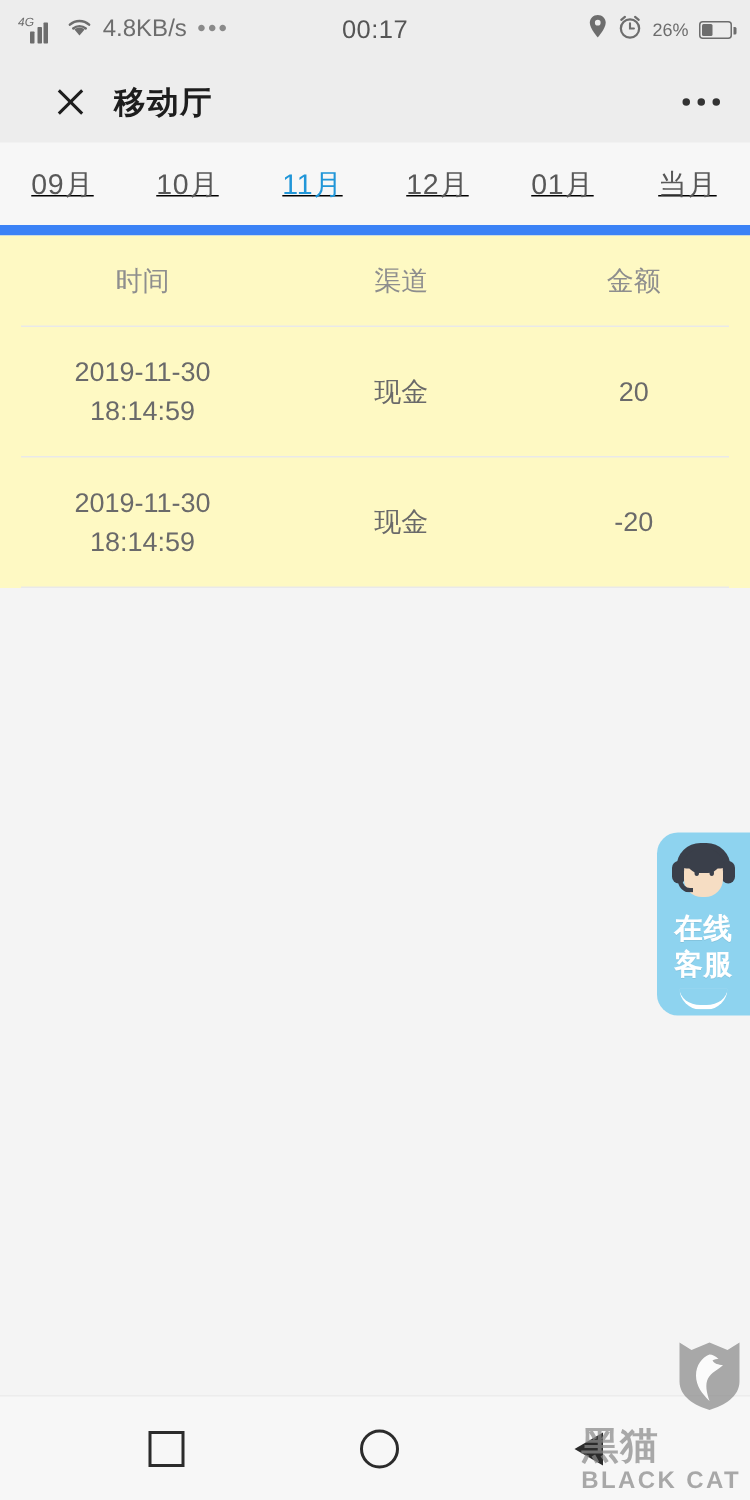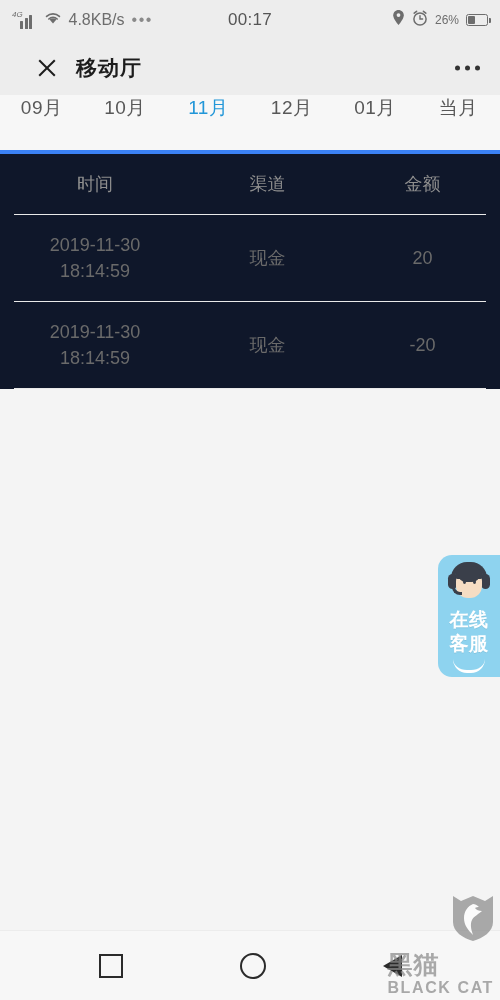--- a/index.html
+++ b/index.html
@@ -158,35 +158,36 @@
     border-radius: 50%;
     background: #333;
     display:block;
   }
 
   
   .tabs {
     height: 55px;
     background: #f7f7f7;
     display: flex;
-    align-items: flex-start;
-    border-bottom: 4px solid #3b82f6;
+    align-items: center;
+    border-bottom: 7px solid #3b82f6;
+    text-decoration: underline;
   }
   .tab {
     flex: 1;
     text-align: center;
     font-size: 19px;
     color: #585858;
     letter-spacing: .5px;
   }
   .tab.active { color: #2196d8; }
 
   
   .card {
-    background: #0f172a;
+    background: #fef9c3;
     padding: 0;
   }
   .row {
     display: flex;
     align-items: center;
   }
   .thead {
     height: 60px;
     font-size: 18px;
     color: #8e8e8e;

